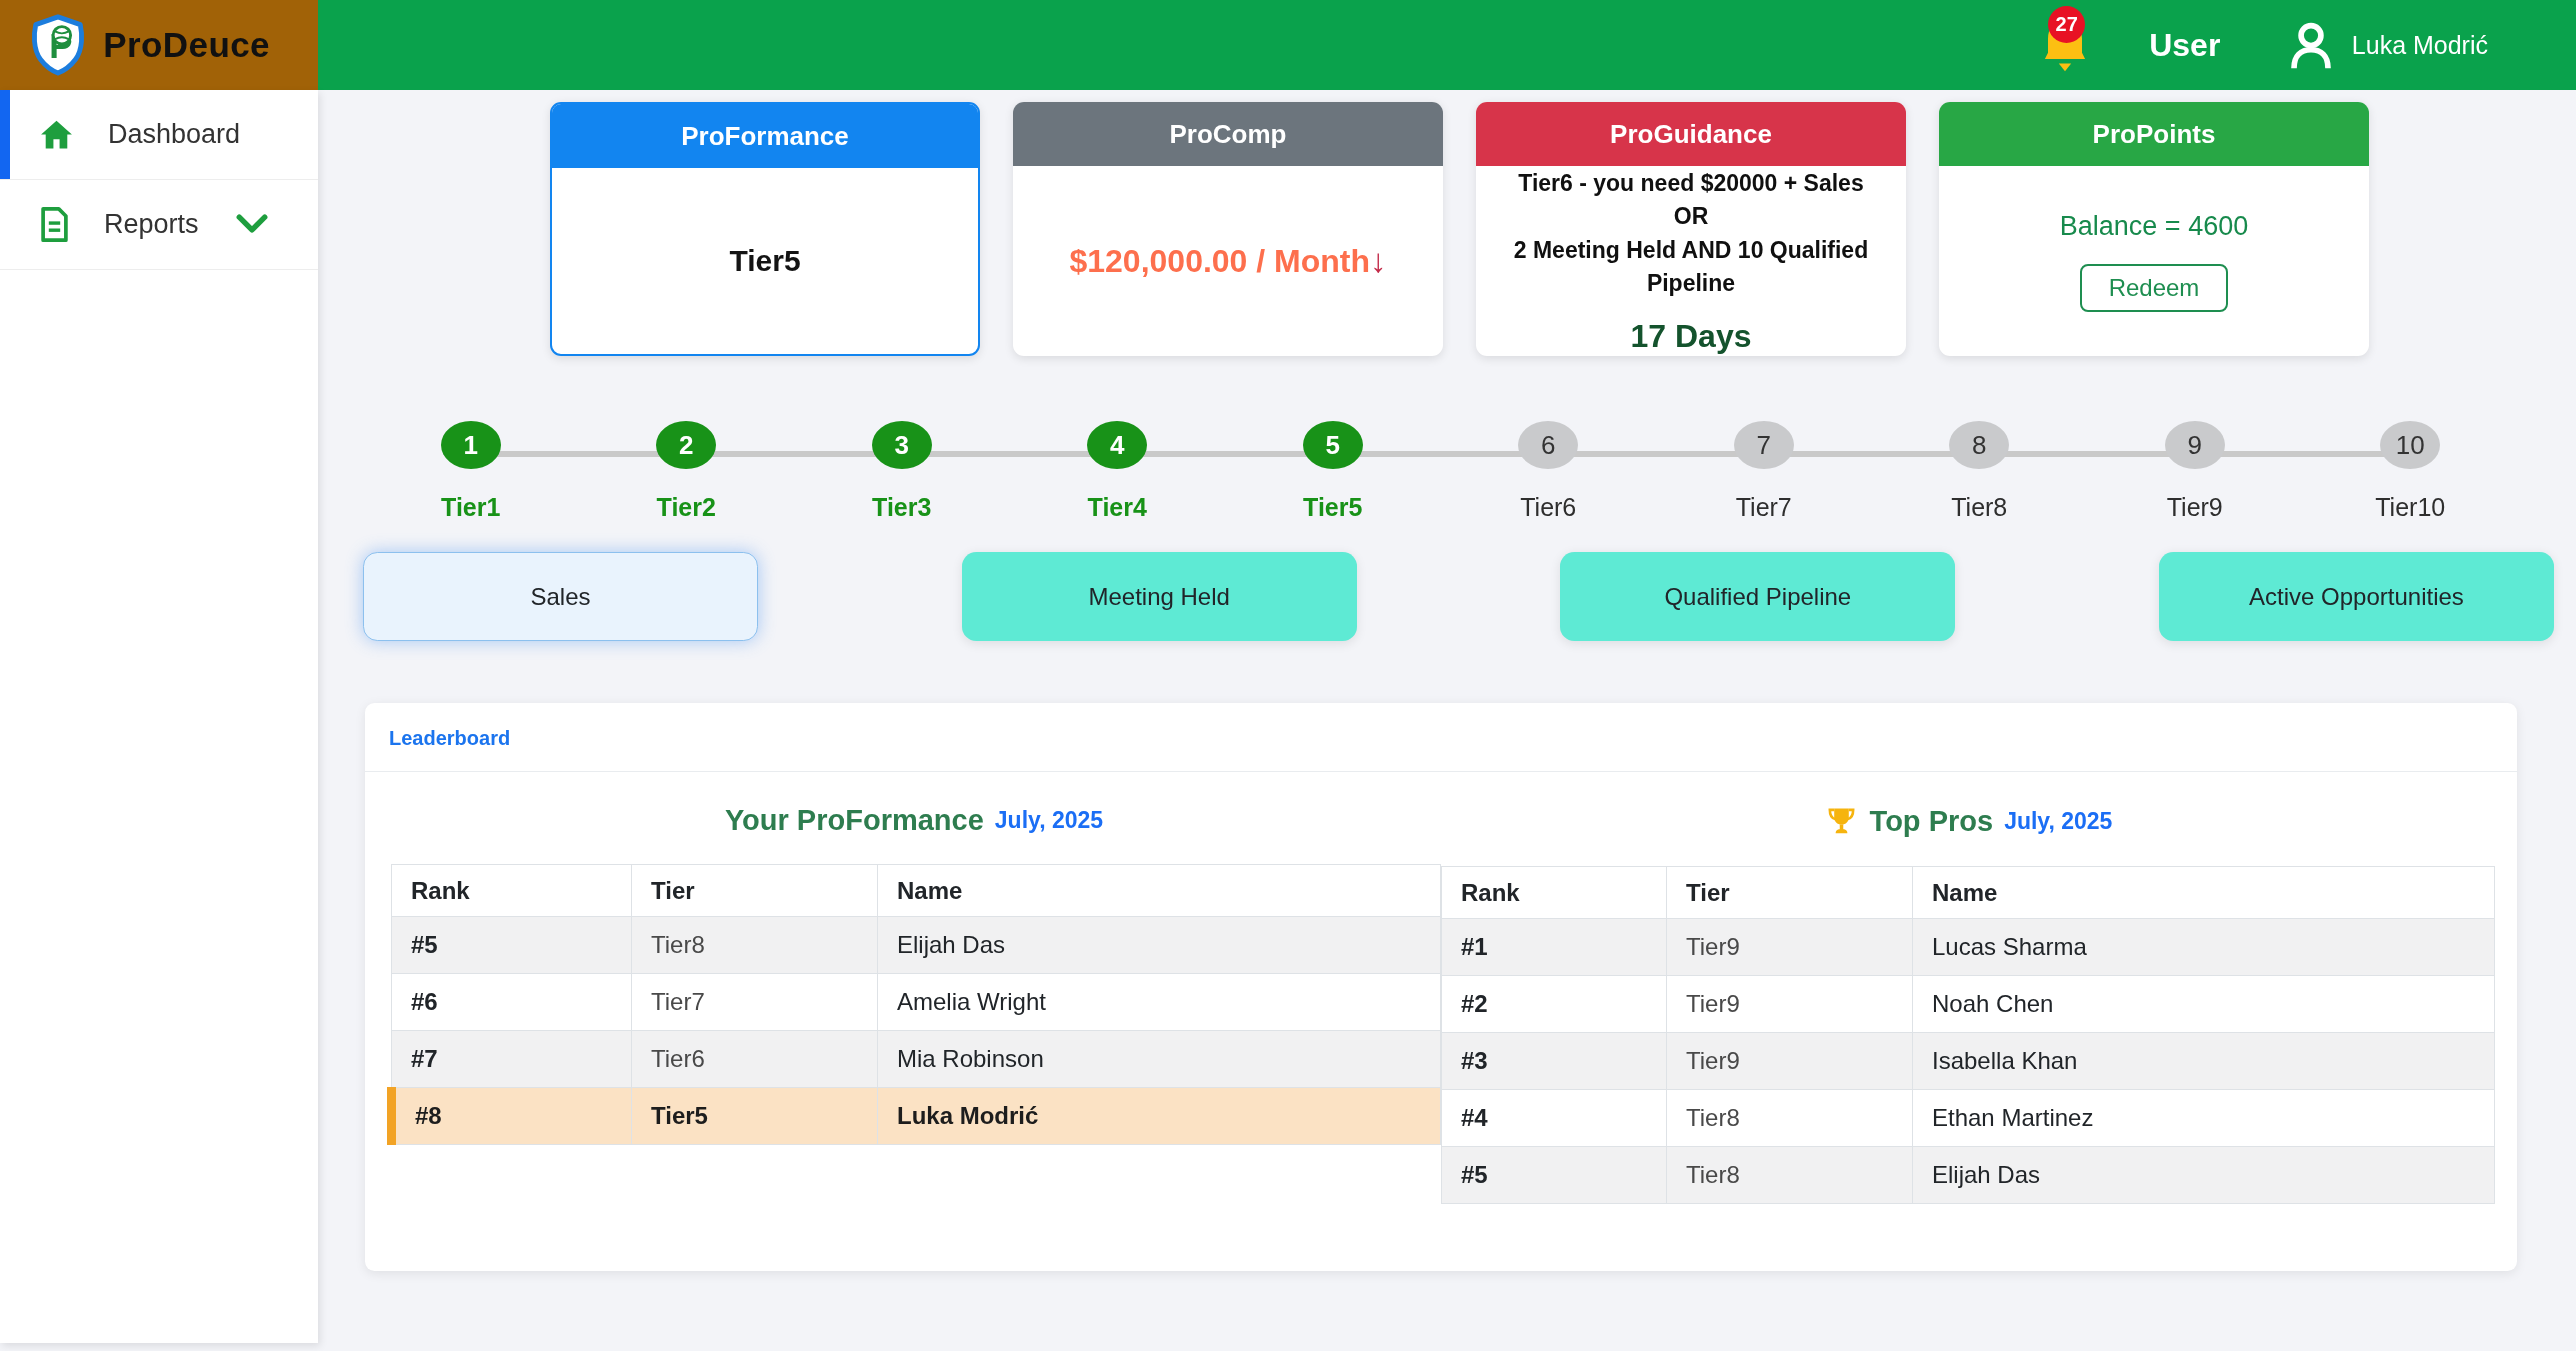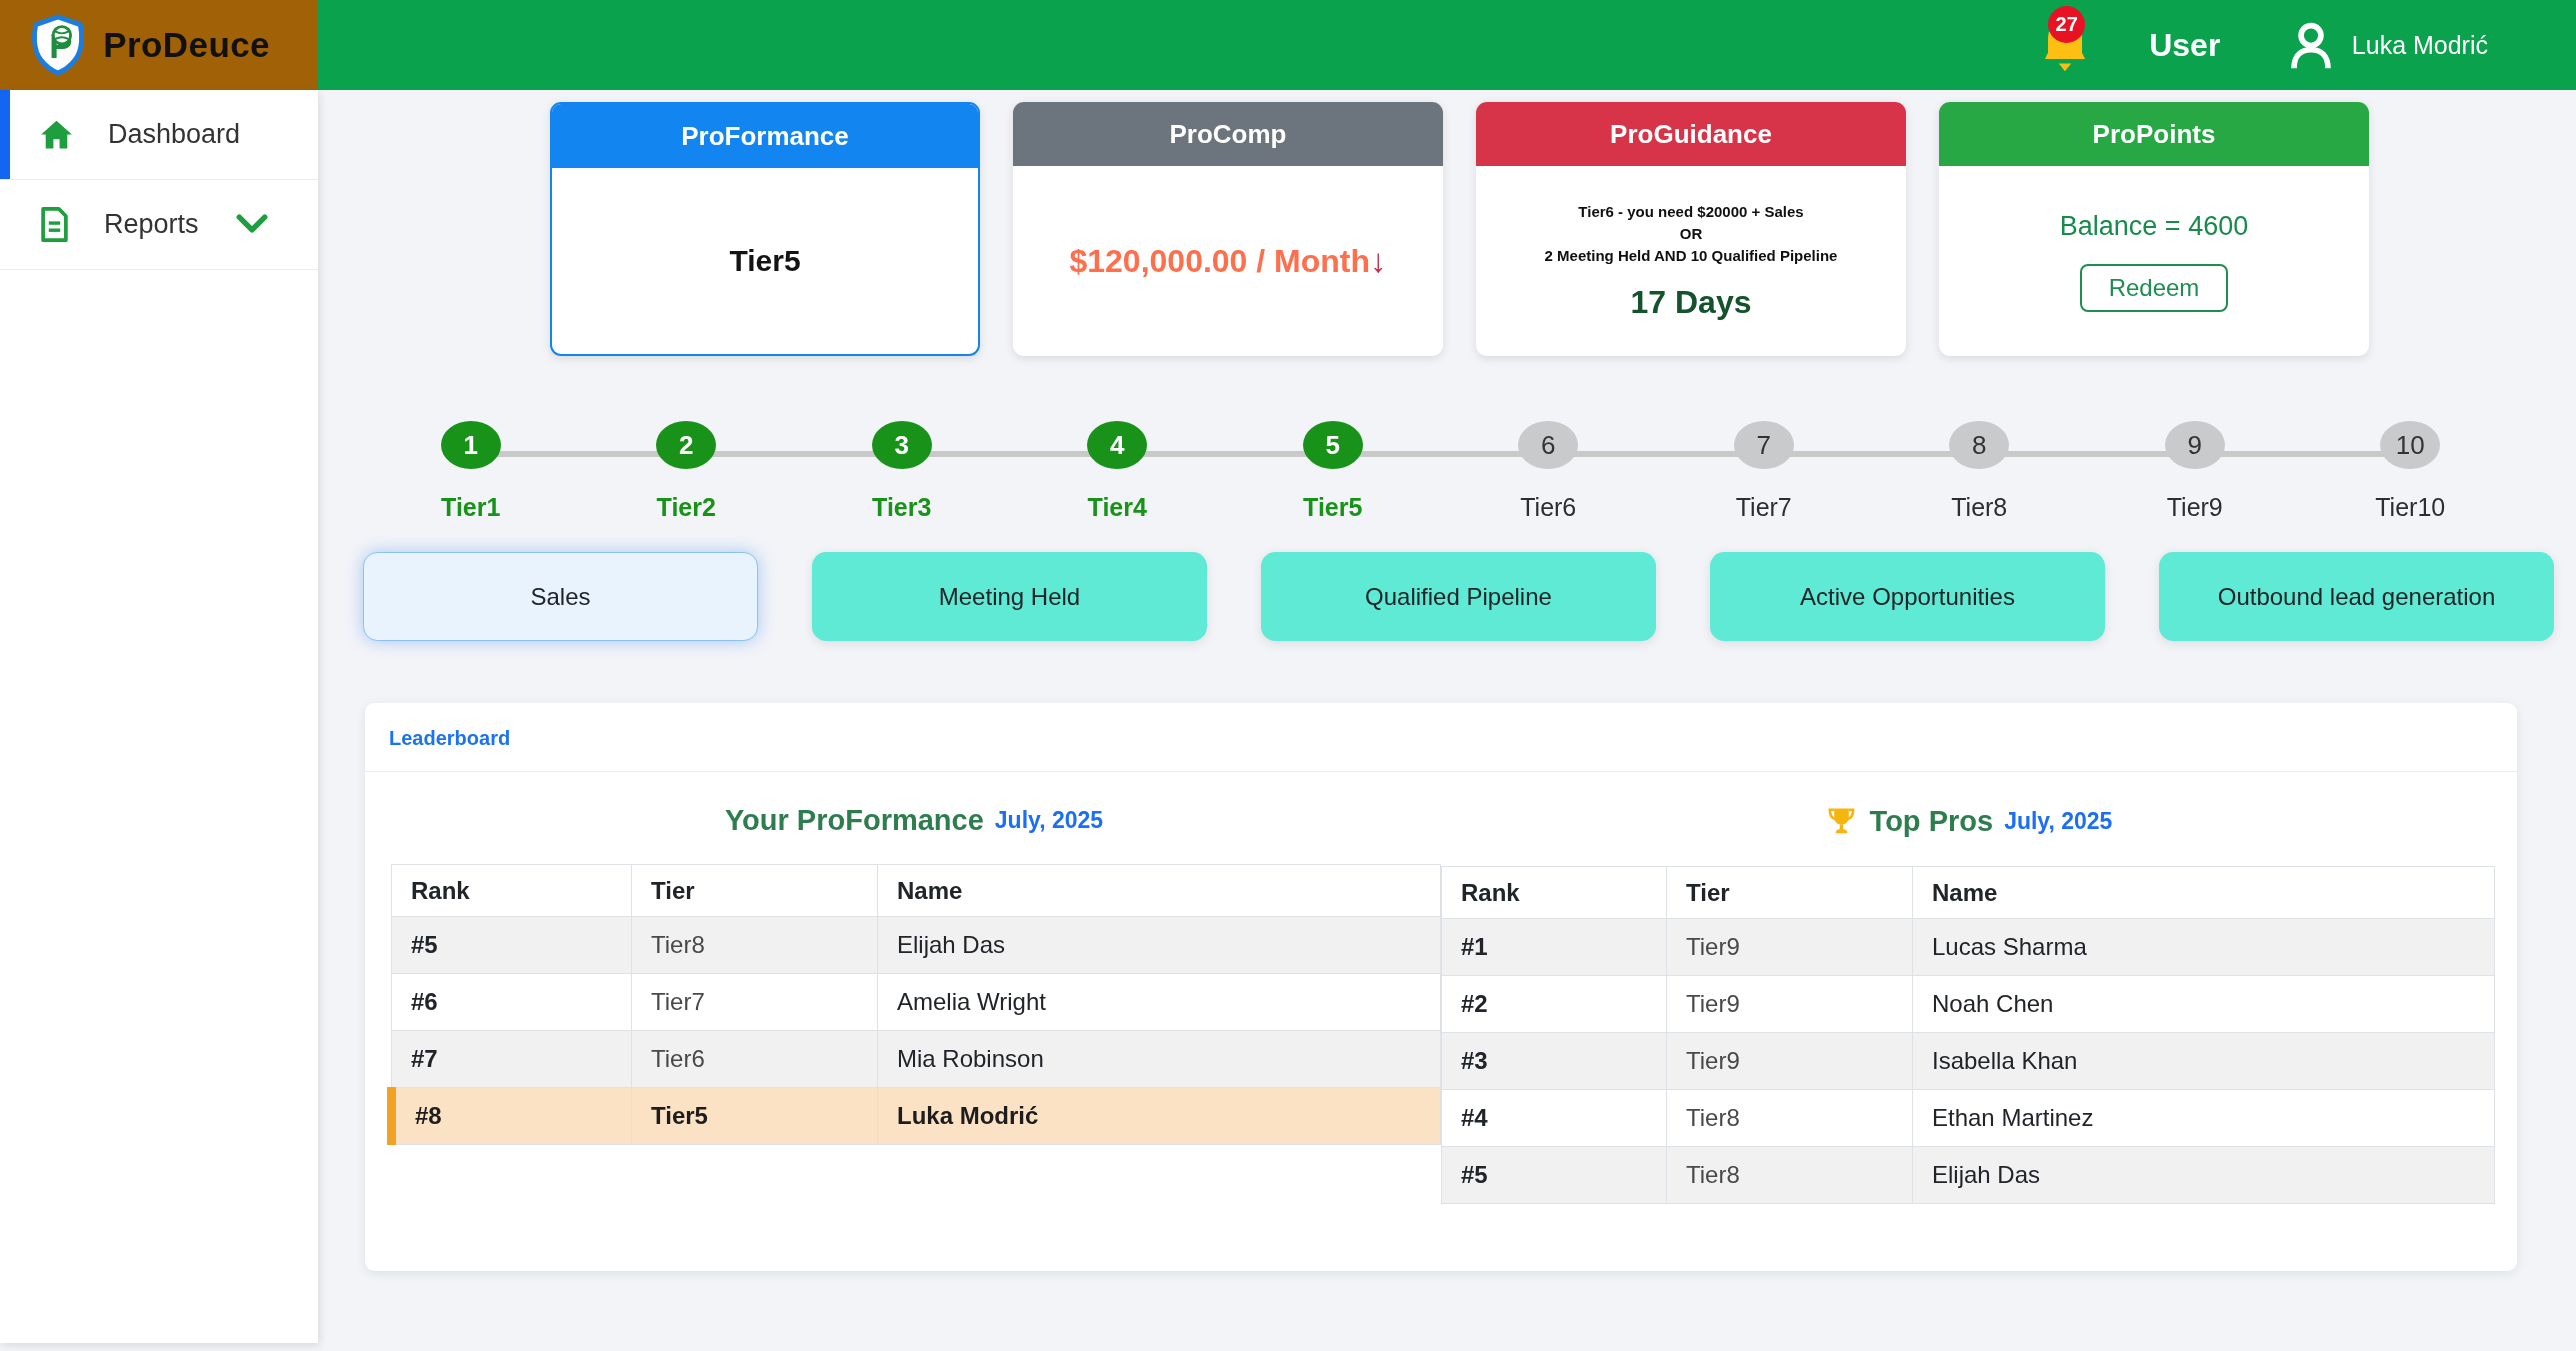--- a/index.html
+++ b/index.html
@@ -32,21 +32,21 @@
   .card-head { height:64px; display:flex; align-items:center; justify-content:center; color:#fff; font-size:26px; font-weight:bold; flex:0 0 auto; }
   .card-body { flex:1; display:flex; flex-direction:column; align-items:center; justify-content:center; text-align:center; padding:0 14.3px; }
   .card-proformance { border:2.4px solid #1285f0; }
   .card-proformance .card-head { background:#1285f0; }
   .card-procomp .card-head { background:#6c757d; }
   .card-proguidance .card-head { background:#d7344a; }
   .card-propoints .card-head { background:#28a745; }
   .tier-value { font-size:30px; font-weight:bold; color:#141414; }
   .comp-value { font-size:32px; font-weight:bold; color:#fd6f4d; }
   .comp-arrow { color:#c32b49; font-weight:bold; font-size:33px; }
-  .guide-line { font-size:15px; font-weight:bold; color:#101010; line-height:1.45; }
+  .guide-line { font-size:23px; font-weight:bold; color:#101010; line-height:1.45; }
   .guide-days { font-size:32px; font-weight:bold; color:#14532d; margin-top:17.5px; }
   .points-balance { font-size:27px; color:#178a4c; }
   .points-balance b { font-weight:normal; }
   .redeem-btn { margin-top:22px; background:#fff; border:2px solid #1e8e50; color:#1e8e50; font-size:24px; border-radius:8px; padding:8px 27px; cursor:pointer; font-family:inherit; }
 
   
   .stepper { position:absolute; top:305px; left:45px; width:2155px; height:127px; display:flex; }
   .stepper::before { content:""; position:absolute; left:107px; right:107px; top:56px; height:5.6px; background:#c9c9c9; }
   .step { flex:1; display:flex; flex-direction:column; align-items:center; position:relative; z-index:1; }
   .step-circle { width:60px; height:60px; border-radius:50%; display:flex; align-items:center; justify-content:center; font-size:26px; font-weight:bold; margin-top:26px; }
@@ -222,21 +222,20 @@
       <div class="step-circle">10</div>
       <div class="step-label">Tier10</div>
     </div>
   </div>
 
   <div class="tabs-row">
     <div class="tab active">Sales</div>
     <div class="tab">Meeting Held</div>
     <div class="tab">Qualified Pipeline</div>
     <div class="tab">Active Opportunities</div>
-    <div class="tab">Outbound lead generation</div>
   </div>
 
   <div class="board-card">
     <div class="board-title">Leaderboard</div>
     <div class="board-divider"></div>
     <div class="board-content">
 
       <div class="board-col">
         <div class="tbl-title">
           <span>Your ProFormance</span>

